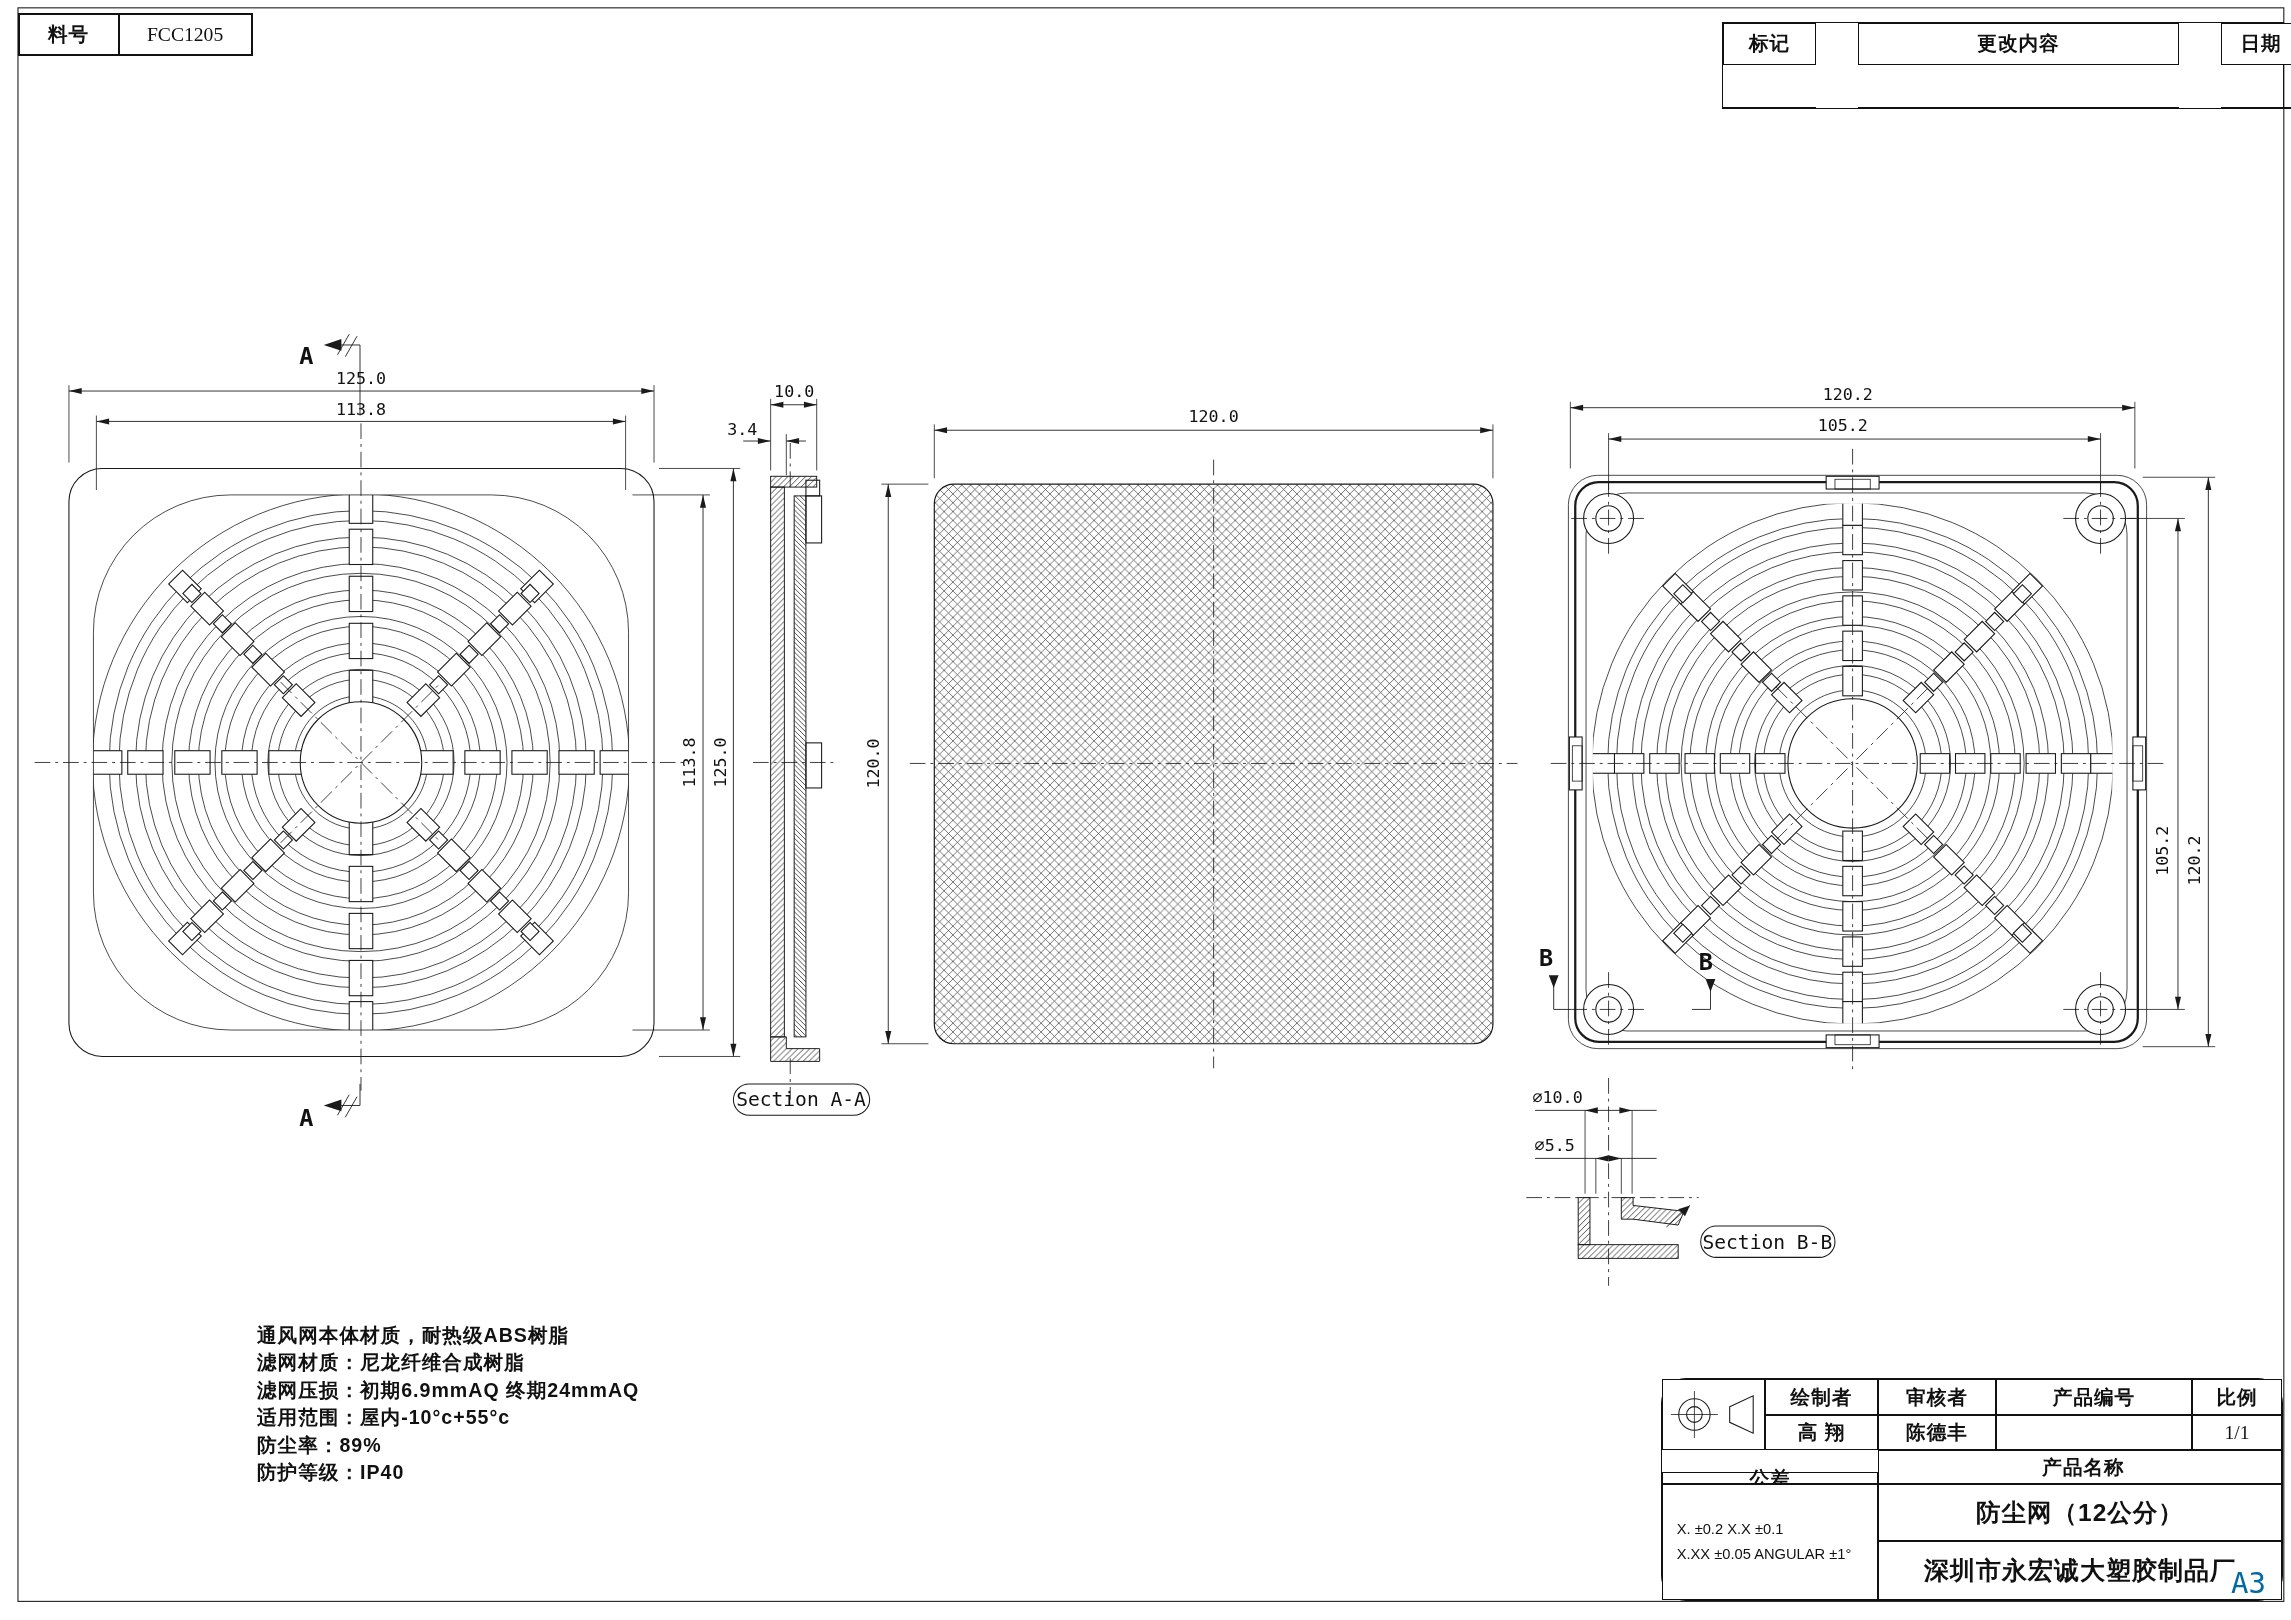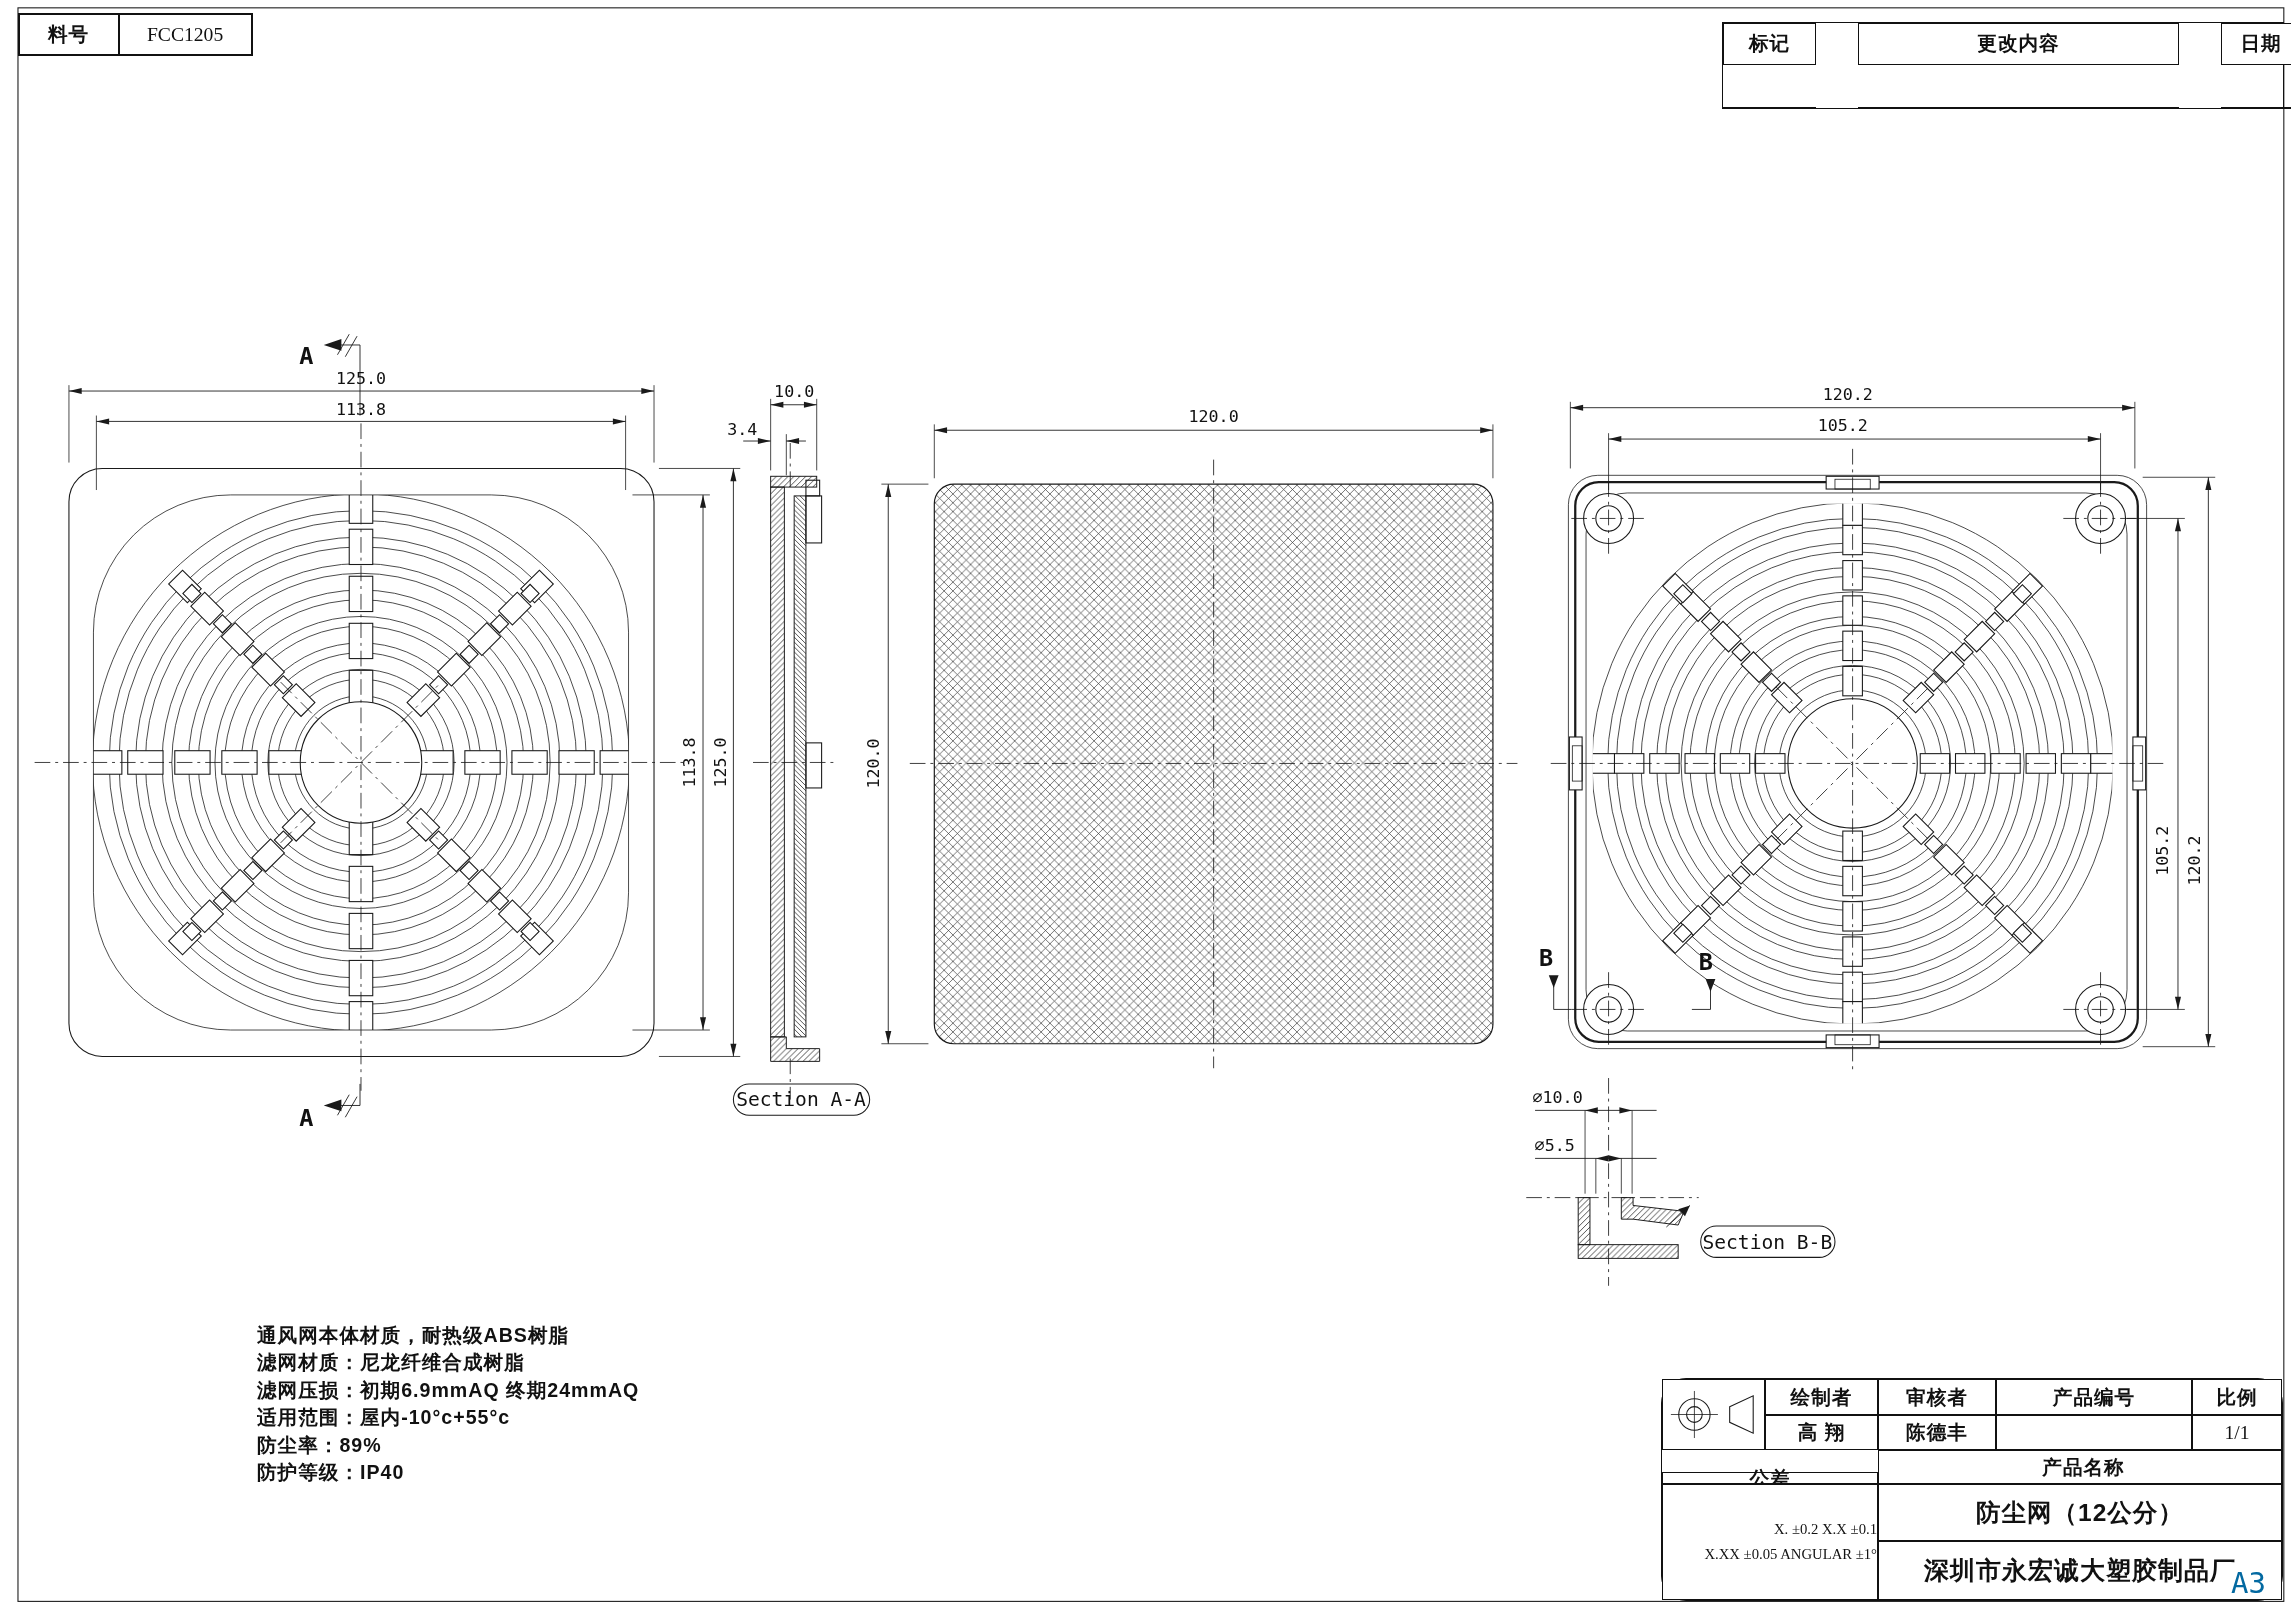--- a/index.html
+++ b/index.html
@@ -19,22 +19,22 @@
   text.sec{font:20px "DejaVu Sans Mono", monospace;fill:#111;}
   text.mk{font:bold 24px "DejaVu Sans Mono", monospace;fill:#111;}
   
   .tbl{position:absolute;display:grid;border:1.6px solid #111;box-sizing:border-box;background:#fff;}
   .tbl .c{border:1px solid #111;display:flex;align-items:center;justify-content:center;
           box-sizing:border-box;font-size:19.6px;font-weight:600;letter-spacing:1px;background:#fff;}
   .tbl .mono{font-family:Liberation Serif, serif;font-weight:500;letter-spacing:0;}
   #notes{position:absolute;left:214px;top:1322px;font-size:19.6px;line-height:27.4px;
          font-weight:700;letter-spacing:1px;white-space:nowrap;margin-left:43px;}
   #a3{position:absolute;left:2231px;top:1566px;font:29px "DejaVu Sans Mono", monospace;color:#0369a1;}
-  .tolline{font-family:Liberation Serif, serif;font-size:14.7px;font-weight:500;
-           letter-spacing:0;line-height:25.5px;text-align:right;width:100%;padding-left:13.7px;box-sizing:border-box;}
+  .tolline{font-family:Liberation Sans, sans-serif;font-size:14.7px;font-weight:500;
+           letter-spacing:0;line-height:25.5px;text-align:left;width:100%;padding-left:13.7px;box-sizing:border-box;}
 </style>
 </head>
 <body>
 
 <div id="sheet">
 
 <svg id="draw" width="2292" height="1620" viewBox="0 0 2338 1653">
   <defs>
     <marker id="as" markerUnits="userSpaceOnUse" orient="auto" refX="0" refY="0" markerWidth="30" markerHeight="10">
       <path d="M0,0 L13,3.1 L13,-3.1 Z" fill="#1a1a1a"></path>

